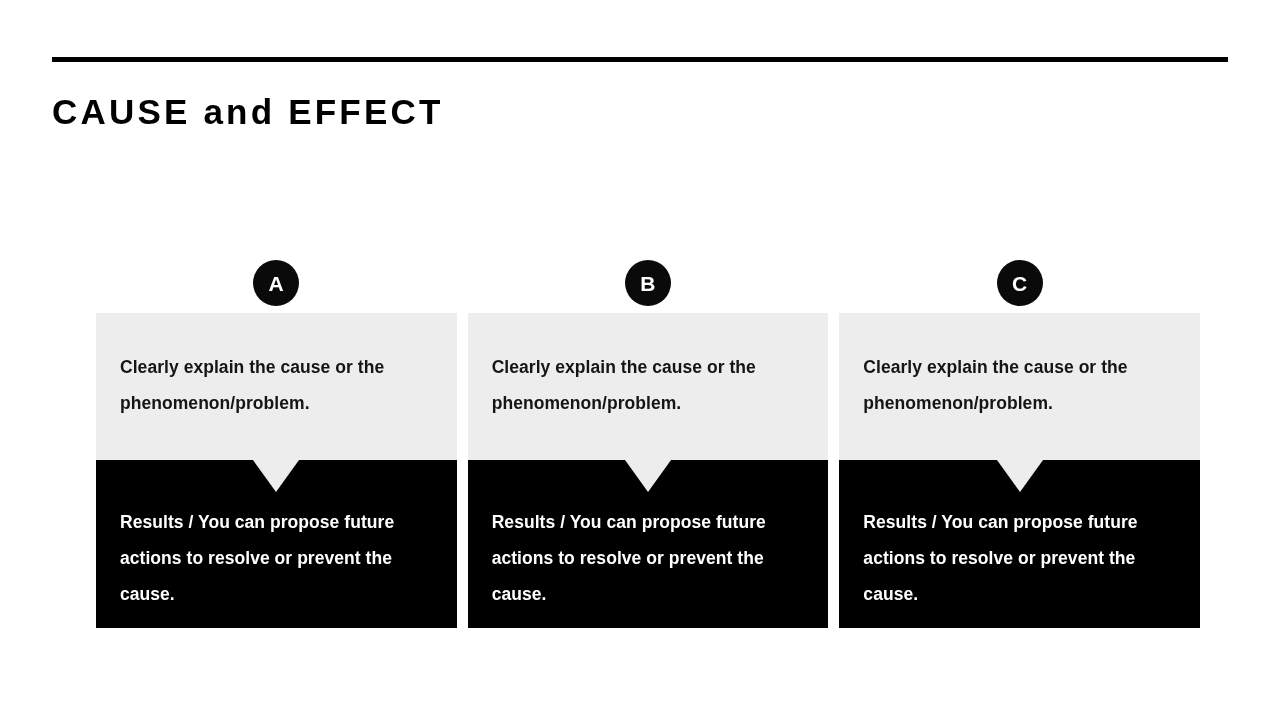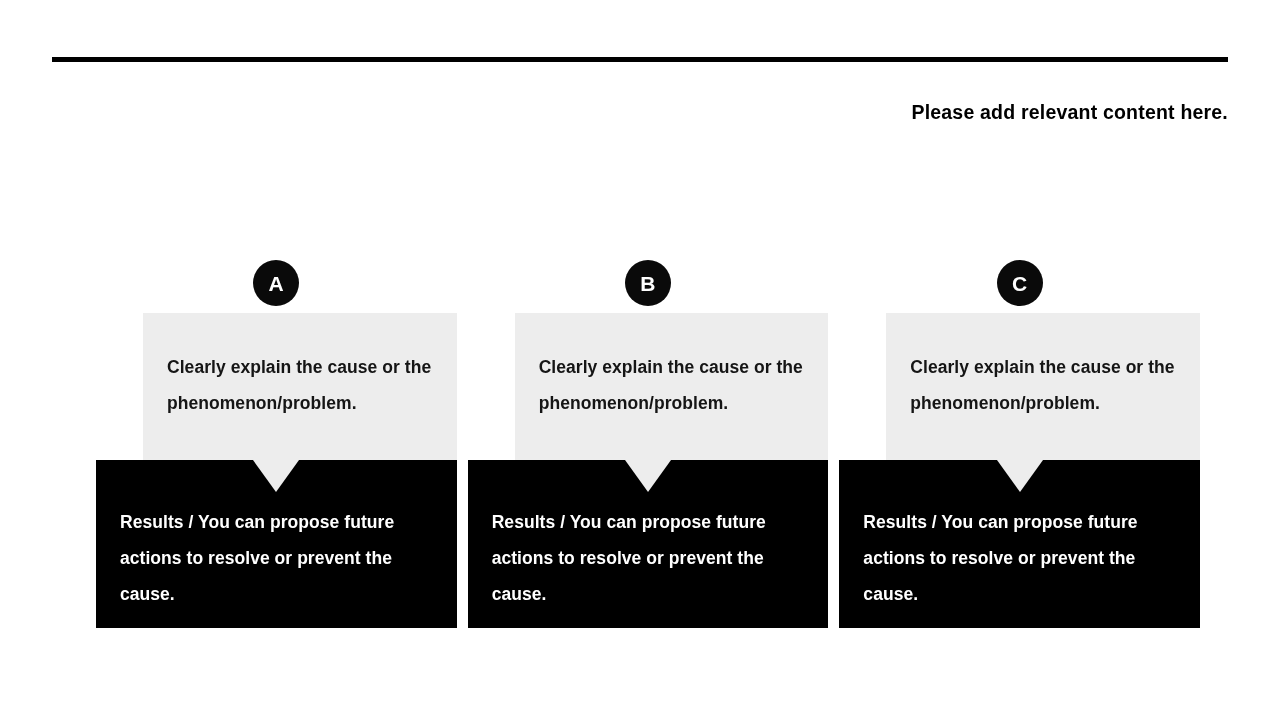--- a/index.html
+++ b/index.html
@@ -110,21 +110,20 @@
     letter-spacing: 0.3px;
   }
 
   .cause-box {
     position: relative;
     flex: 0 0 147px;
     height: 147px;
     background: #ededed;
     padding: 36px 24px 0 24px;
     box-sizing: border-box;
-    margin-left: 47px;
   }
 
   .cause-text {
     font-size: 17.5px;
     font-weight: bold;
     color: #151515;
     line-height: 36px;
     letter-spacing: 0.05px;
   }
 
@@ -158,21 +157,21 @@
   }
 </style>
 </head>
 <body>
 
 <div class="slide">
 
   <div class="header-rule"></div>
 
   <div class="header-row">
-    <div class="header-note">Please add relevant content here.</div>
+    <div class="slide-title">CAUSE and EFFECT</div>
   </div>
 
   <div class="columns">
 
     <div class="column">
       <div class="badge-zone">
         <div class="badge">A</div>
       </div>
       <div class="cause-box">
         <div class="cause-text">Clearly explain the cause or the phenomenon/problem.</div>

